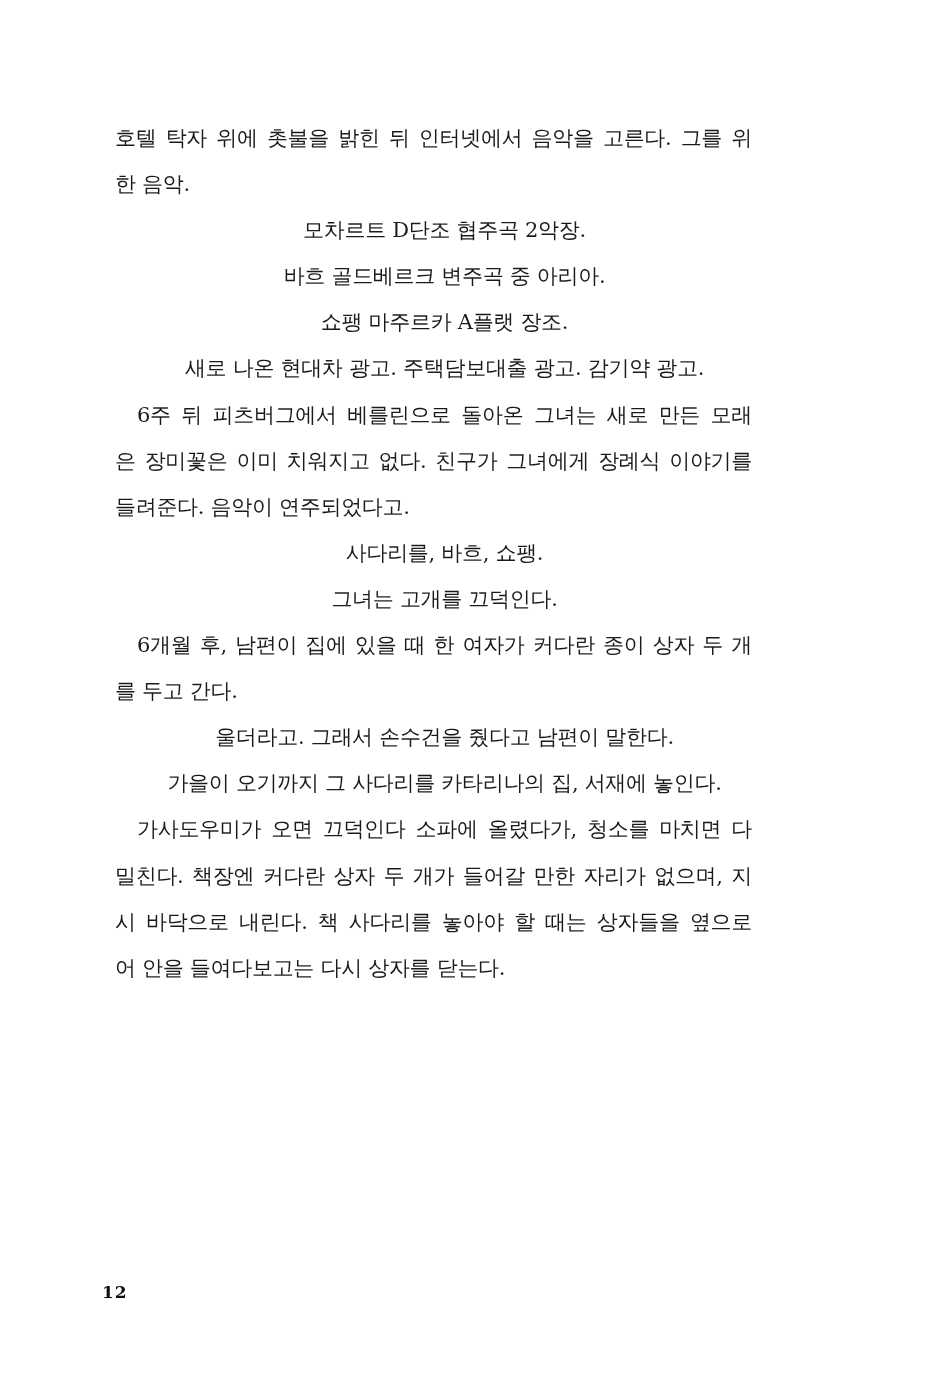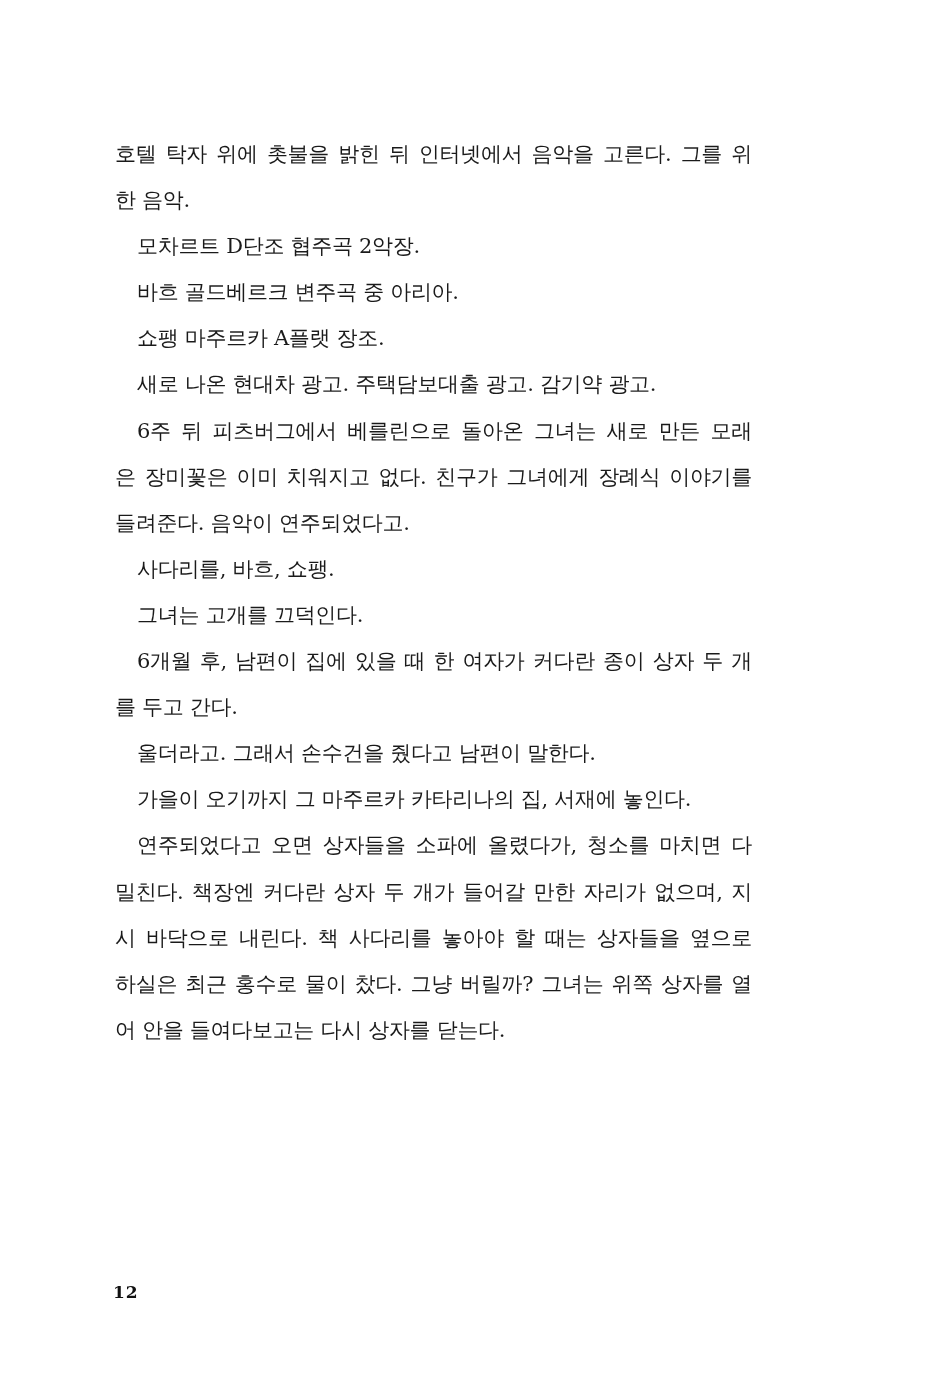--- a/index.html
+++ b/index.html
@@ -18,41 +18,42 @@
     .page {
       position: absolute;
       left: 0; top: 0;
       width: 933px;
       height: 1400px;
       background: #ffffff;
     }
     .text-block {
       position: absolute;
       left: 115px;
-      top: 131px;
+      top: 115px;
       width: 637px;
     }
     .line {
       height: 46.1px;
       line-height: 46.1px;
       font-size: 21px;
       white-space: nowrap;
       letter-spacing: -0.3px;
       overflow: visible;
     }
     .line.justify {
       text-align: justify;
       text-align-last: justify;
     }
     .line.indent {
       padding-left: 22px;
+      text-align: center;
     }
     .page-number {
       position: absolute;
-      left: 113px;
+      left: 102px;
       top: 1282px;
       font-family: "DejaVu Serif", "Liberation Serif", serif;
       font-weight: bold;
       font-size: 17px;
       letter-spacing: 1px;
       color: #111;
     }
   </style>
 </head>
 <body>
@@ -66,22 +67,21 @@
     <div class="line indent">쇼팽 마주르카 A플랫 장조.</div>
     <div class="line indent">새로 나온 현대차 광고. 주택담보대출 광고. 감기약 광고.</div>
     <div class="line indent justify">6주 뒤 피츠버그에서 베를린으로 돌아온 그녀는 새로 만든 모래</div>
     <div class="line justify">은 장미꽃은 이미 치워지고 없다. 친구가 그녀에게 장례식 이야기를</div>
     <div class="line">들려준다. 음악이 연주되었다고.</div>
     <div class="line indent">사다리를, 바흐, 쇼팽.</div>
     <div class="line indent">그녀는 고개를 끄덕인다.</div>
     <div class="line indent justify">6개월 후, 남편이 집에 있을 때 한 여자가 커다란 종이 상자 두 개</div>
     <div class="line">를 두고 간다.</div>
     <div class="line indent">울더라고. 그래서 손수건을 줬다고 남편이 말한다.</div>
-    <div class="line indent">가을이 오기까지 그 마주르카 카타리나의 집, 서재에 놓인다.</div>
-    <div class="line indent justify">연주되었다고 오면 상자들을 소파에 올렸다가, 청소를 마치면 다</div>
+    <div class="line indent">가을이 오기까지 그 사다리를 카타리나의 집, 서재에 놓인다.</div>
+    <div class="line indent justify">가사도우미가 오면 끄덕인다 소파에 올렸다가, 청소를 마치면 다</div>
     <div class="line justify">밀친다. 책장엔 커다란 상자 두 개가 들어갈 만한 자리가 없으며, 지</div>
     <div class="line justify">시 바닥으로 내린다. 책 사다리를 놓아야 할 때는 상자들을 옆으로</div>
-    <div class="line justify">하실은 최근 홍수로 물이 찼다. 그냥 버릴까? 그녀는 위쪽 상자를 열</div>
     <div class="line">어 안을 들여다보고는 다시 상자를 닫는다.</div>
   </div>
 
   <div class="page-number">12</div>
 </div>
 
 </body></html>

